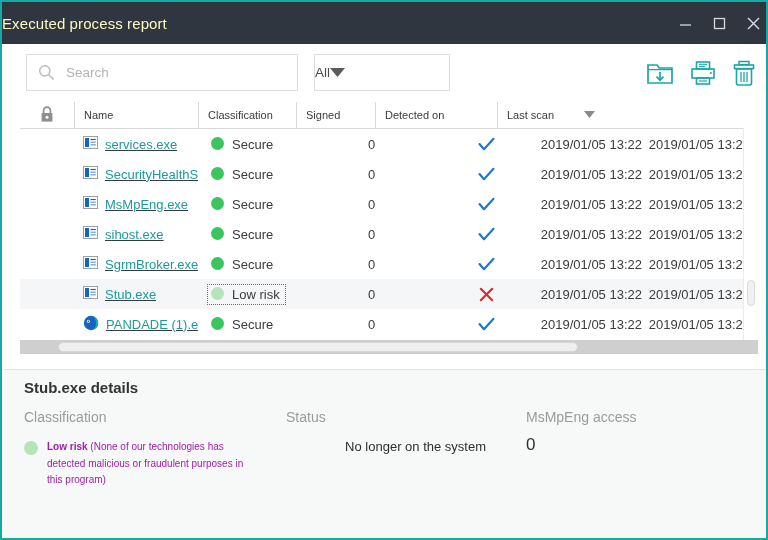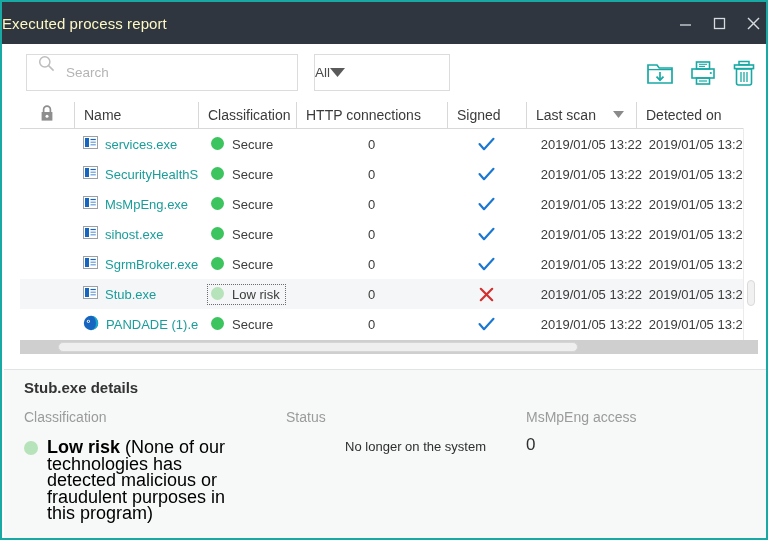--- a/index.html
+++ b/index.html
@@ -64,20 +64,21 @@
   }
   .search-box {
     position: absolute;
     left: 24px; top: 10px;
     width: 272px;
     height: 37px;
     border: 1px solid #dcdcdc;
     box-sizing: border-box;
     background: #fff;
     display: flex;
+    align-items: center;
   }
   .search-icon { margin-left: 11px; display: block; color: #bdbdbd; }
   .search-input {
     border: none;
     outline: none;
     background: transparent;
     font-family: "Liberation Sans", sans-serif;
     font-size: 13.5px;
     color: #444;
     margin-left: 11px;
@@ -118,21 +119,21 @@
     height: 252px;
   }
   .thead {
     position: relative;
     height: 26px;
     border-bottom: 1px solid #d8d8d8;
     display: flex;
     align-items: center;
   }
   .th {
-    font-size: 14px;
+    font-size: 11px;
     color: #3b3b3b;
     box-sizing: border-box;
     height: 26px;
     display: flex;
     align-items: center;
     border-left: 1px solid #d8d8d8;
     padding-left: 9px;
     white-space: nowrap;
     text-align: center;
   }
@@ -154,21 +155,21 @@
   .row {
     height: 30px;
     display: flex;
     align-items: center;
     font-size: 13px;
     color: #3b3b3b;
   }
   .row.selected { background: #f5f6f7; }
   .cell { box-sizing: border-box; height: 30px; display: flex; align-items: center; }
   .cell.c-lock   { width: 54px; }
-  .cell.c-name   { width: 124px; padding-left: 9px; }
+  .cell.c-name   { width: 124px; padding-left: 9px; text-decoration: underline; }
   .cell.c-class  { width: 98px; padding-left: 9px; }
   .cell.c-http   { width: 151px; justify-content: center; }
   .cell.c-signed { width: 79px; justify-content: center; }
   .cell.c-det    { width: 122px; justify-content: flex-end; padding-right: 6px; }
   .cell.c-last   { width: 110px; justify-content: flex-end; padding-right: 8px; }
   .file-icon { flex: 0 0 auto; display: block; margin-right: 7px; }
   .fname {
     color: #1a9d9a;
     font-size: 13px;
     white-space: nowrap;
@@ -249,22 +250,22 @@
     font-size: 14px;
     color: #9b9b9b;
     margin-bottom: 14px;
   }
   .class-body { display: flex; align-items: flex-start; }
   .class-body .dot {
     width: 14px; height: 14px;
     margin-top: 2px; margin-right: 9px;
   }
   .class-text {
-    font-size: 18px;
-    color: #000000;
+    font-size: 10px;
+    color: #a21caf;
     line-height: 16.5px;
   }
   .class-text b { font-weight: bold; }
   .status-text { font-size: 13px; color: #2f2f2f; text-align: right; }
   .net-count {
     font-size: 17px;
     color: #2f2f2f;
     margin-top: -4px;
   }
 </style>
@@ -354,31 +355,30 @@
         <span>
           <svg width="14" height="17" viewBox="0 0 14 17">
             <path d="M3.6 7 V4.6 a3.4 3.4 0 0 1 6.8 0 V7" fill="none" stroke="#8e8e8e" stroke-width="1.7"></path>
             <rect x="1.6" y="7" width="10.8" height="8.6" fill="#8e8e8e"></rect>
             <circle cx="7" cy="11.3" r="1.5" fill="#ffffff"></circle>
           </svg>
         </span>
       </div>
       <div class="th c-name">Name</div>
       <div class="th c-class">Classification</div>
-      <div class="th c-http">HTTP connections</div>
       <div class="th c-signed">Signed</div>
+      <div class="th c-det">Detected on</div>
       <div class="th c-last">
         <span>Last scan</span>
         <span>
           <svg class="sort-caret" width="11" height="7" viewBox="0 0 11 7">
               <polygon points="0,0 11,0 5.5,7" fill="currentColor"></polygon>
             </svg>
         </span>
       </div>
-      <div class="th c-det">Detected on</div>
     </div>
 
     <div class="tbody" id="tbody">
         <div class="row">
           <div class="cell c-lock"></div>
           <div class="cell c-name">
             <span class="file-icon"><svg width="15" height="13" viewBox="0 0 15 13">
                 <rect x="0.5" y="0.5" width="14" height="12" fill="#ffffff" stroke="#9aa0a6"></rect>
                 <rect x="2" y="2" width="4" height="9" fill="#1565c0"></rect>
                 <line x1="7.5" y1="3.5" x2="12.8" y2="3.5" stroke="#1565c0" stroke-width="1.2"></line>

